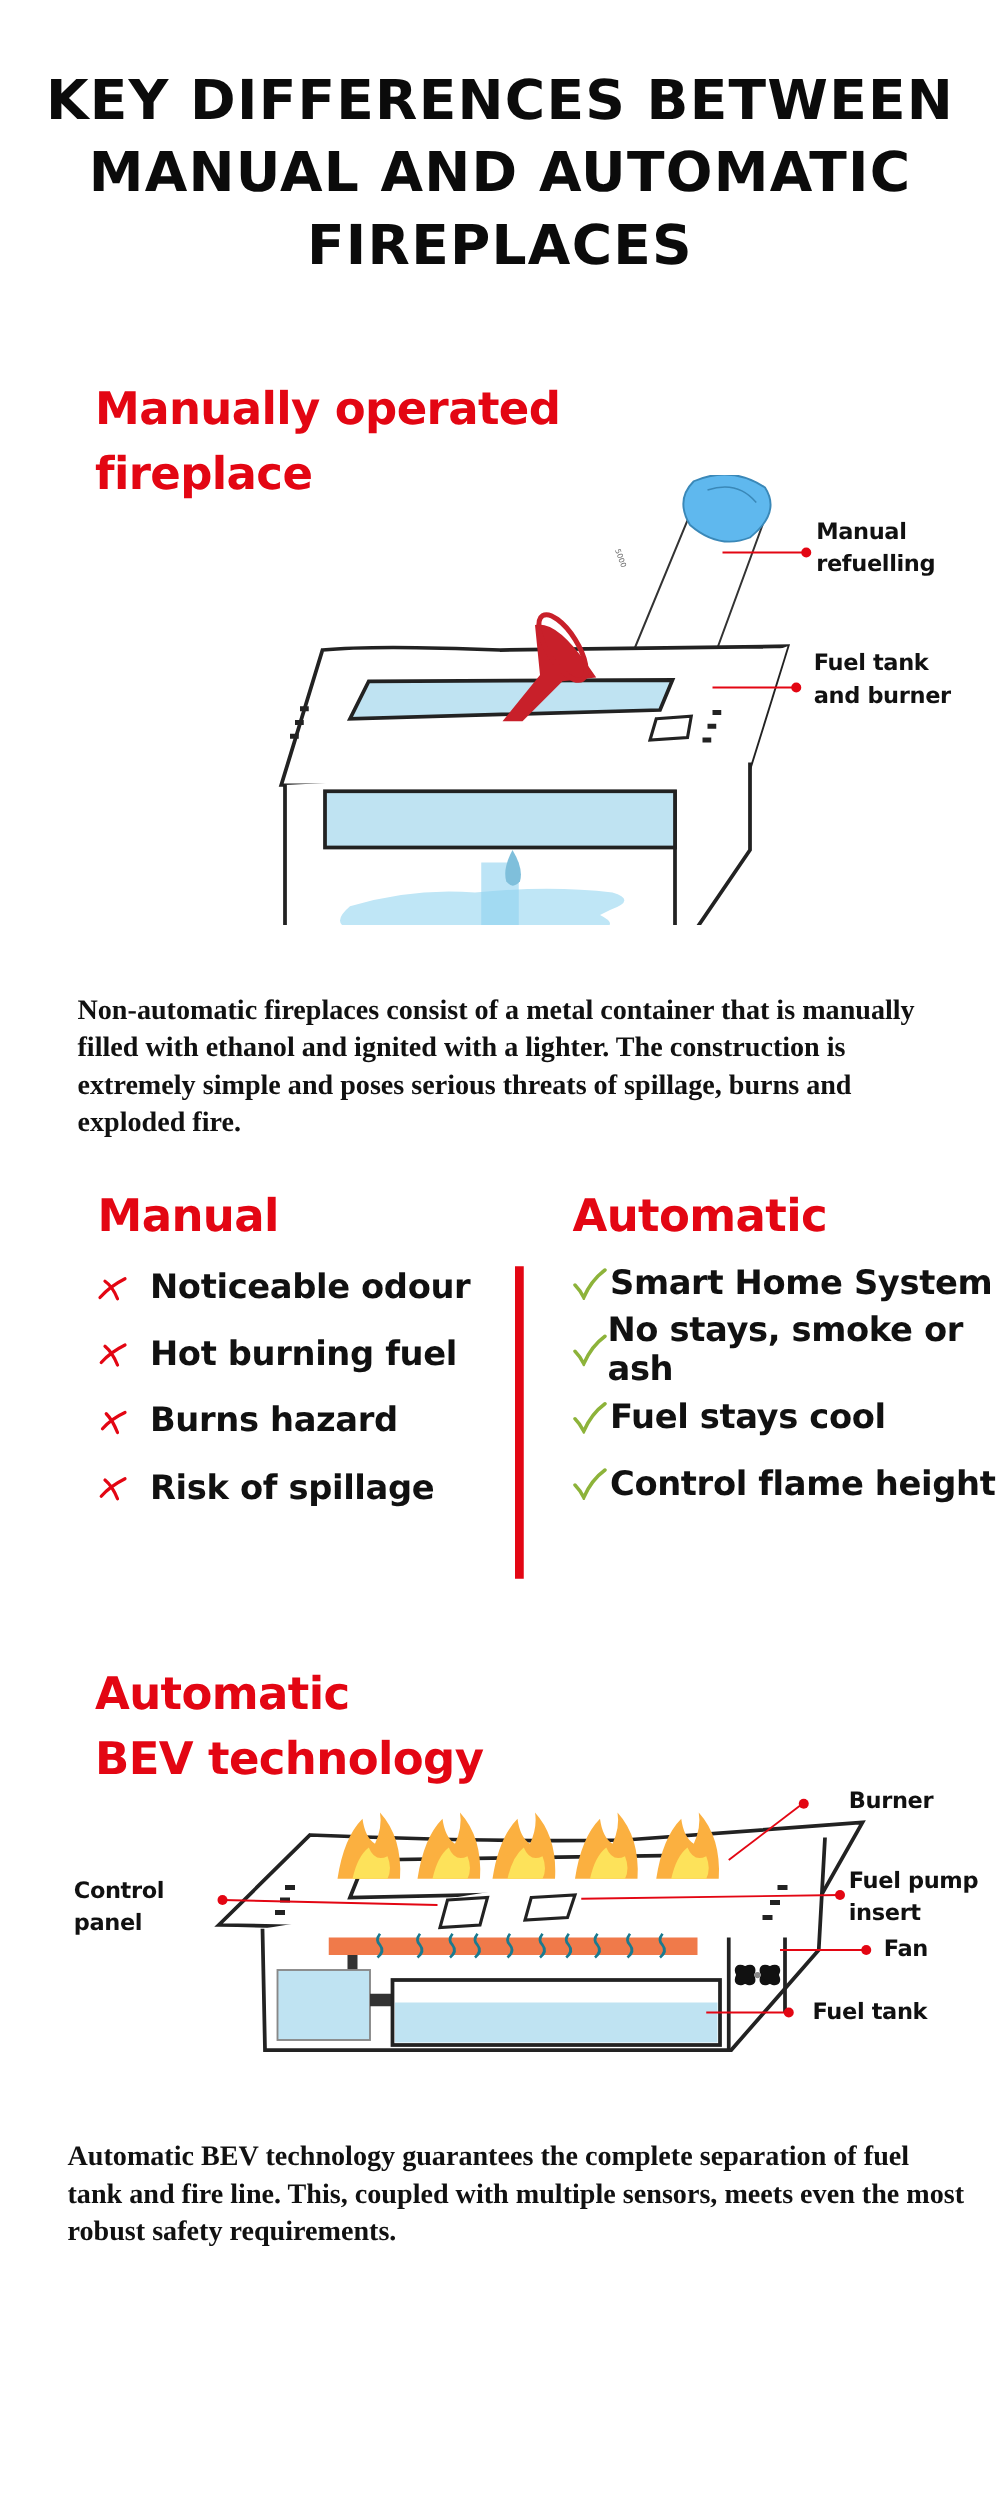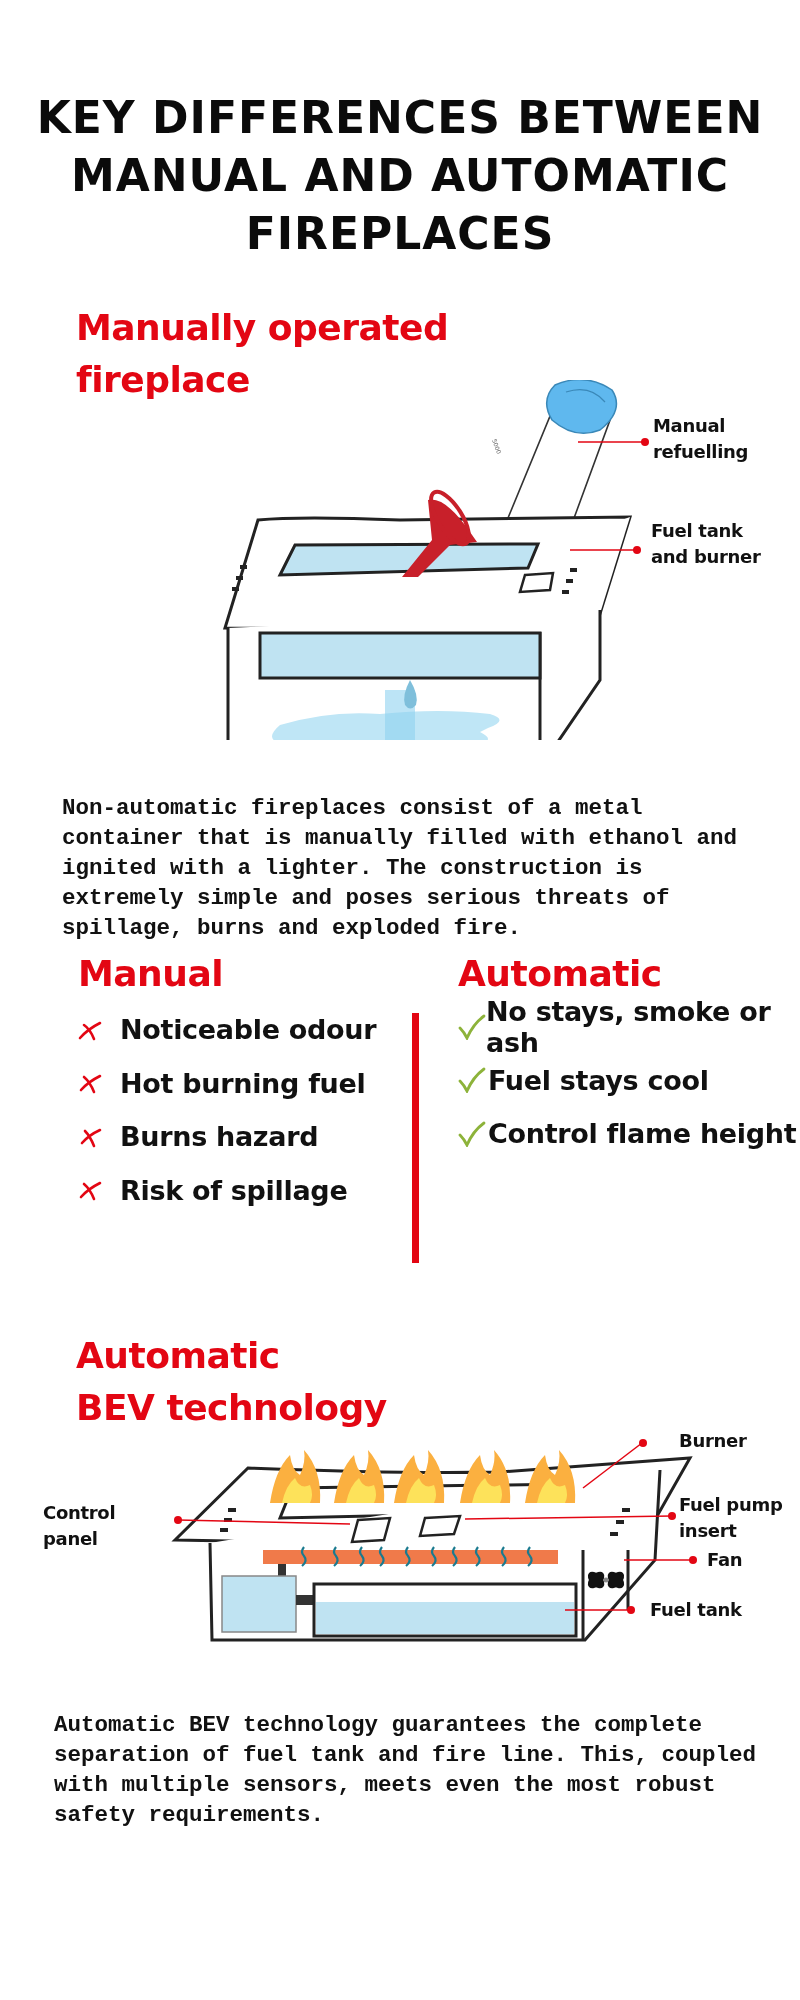--- a/index.html
+++ b/index.html
@@ -4,34 +4,33 @@
 <style>
   * { box-sizing: border-box; margin: 0; padding: 0; }
   html, body { width: 800px; height: 2000px; background: #ffffff; overflow: hidden; }
   body { position: relative; font-family: "Liberation Sans", "DejaVu Sans", sans-serif; color: #111111; }
 
   .main-title {
     position: absolute; left: 0; top: 52px; width: 800px;
     text-align: center; font-weight: 700; font-size: 44px; line-height: 58px;
     letter-spacing: 1px; color: #0b0b0b;
     font-family: "DejaVu Sans", sans-serif;
-    margin-top: 37px;
   }
   .red-heading {
     position: absolute; color: #e30613; font-weight: 700; font-family: "DejaVu Sans", sans-serif;
     letter-spacing: -0.5px;
   }
   .h-manual-op { left: 76px; top: 302px; font-size: 36px; line-height: 52px; }
   .h-manual { left: 78px; top: 952px; font-size: 36px; line-height: 44px; }
   .h-auto { left: 458px; top: 952px; font-size: 36px; line-height: 44px; }
   .h-bev { left: 76px; top: 1330px; font-size: 36px; line-height: 52px; }
 
   .paragraph {
     position: absolute; font-weight: 700; font-size: 22.5px; line-height: 30px; color: #111;
-    font-family: Liberation Mono, monospace;
+    font-family: Liberation Serif, serif;
   }
   .p1 { left: 62px; top: 793px; width: 700px; }
   .p2 { left: 54px; top: 1710px; width: 720px; }
 
   .list { position: absolute; list-style: none; }
   .list li { display: flex; align-items: center; height: 53.5px; font-weight: 700; font-size: 24px;
     font-family: "DejaVu Sans", sans-serif; color: #111; letter-spacing: -0.3px; }
   .list-manual { left: 78px; top: 1003px; }
   .list-auto { left: 458px; top: 1000px; }
   .list .mark { width: 42px; display: inline-flex; align-items: center; justify-content: flex-start; }
@@ -147,20 +146,28 @@
     <span class="mark">
         <svg width="26" height="22" viewBox="0 0 26 22">
           <path d="M3,18 Q10,10 22,4 M6,5 Q12,10 16,20" stroke="#e30613" stroke-width="2.6" fill="none" stroke-linecap="round"></path>
         </svg>
       </span>
     <span class="txt">Risk of spillage</span>
   </li>
 </ul>
 
 <ul class="list list-auto">
+  <li>
+    <span class="mark" style="width:30px">
+        <svg width="28" height="26" viewBox="0 0 28 26">
+          <path d="M2,14 Q6,18 9,24 Q15,10 26,2" stroke="#8db33a" stroke-width="2.8" fill="none" stroke-linecap="round"></path>
+        </svg>
+      </span>
+    <span class="txt">Smart Home System</span>
+  </li>
   <li>
     <span class="mark" style="width:30px">
         <svg width="28" height="26" viewBox="0 0 28 26">
           <path d="M2,14 Q6,18 9,24 Q15,10 26,2" stroke="#8db33a" stroke-width="2.8" fill="none" stroke-linecap="round"></path>
         </svg>
       </span>
     <span class="txt">No stays, smoke or ash</span>
   </li>
   <li>
     <span class="mark" style="width:30px">
@@ -254,21 +261,21 @@
   <circle cx="672" cy="1516" r="4" fill="#e30613"></circle>
   <line x1="624" y1="1560" x2="693" y2="1560" stroke="#e30613" stroke-width="1.5"></line>
   <circle cx="693" cy="1560" r="4" fill="#e30613"></circle>
   <line x1="565" y1="1610" x2="630" y2="1610" stroke="#e30613" stroke-width="1.5"></line>
   <circle cx="631" cy="1610" r="4" fill="#e30613"></circle>
 </svg>
 
 <div class="callout" style="left:679px;top:1428px">
   <div>Burner</div>
 </div>
-<div class="callout" style="left:43px;top:1500px">
+<div class="callout" style="left:59px;top:1500px">
   <div>Control</div>
   <div>panel</div>
 </div>
 <div class="callout" style="left:679px;top:1492px">
   <div>Fuel pump</div>
   <div>insert</div>
 </div>
 <div class="callout" style="left:707px;top:1547px">
   <div>Fan</div>
 </div>

